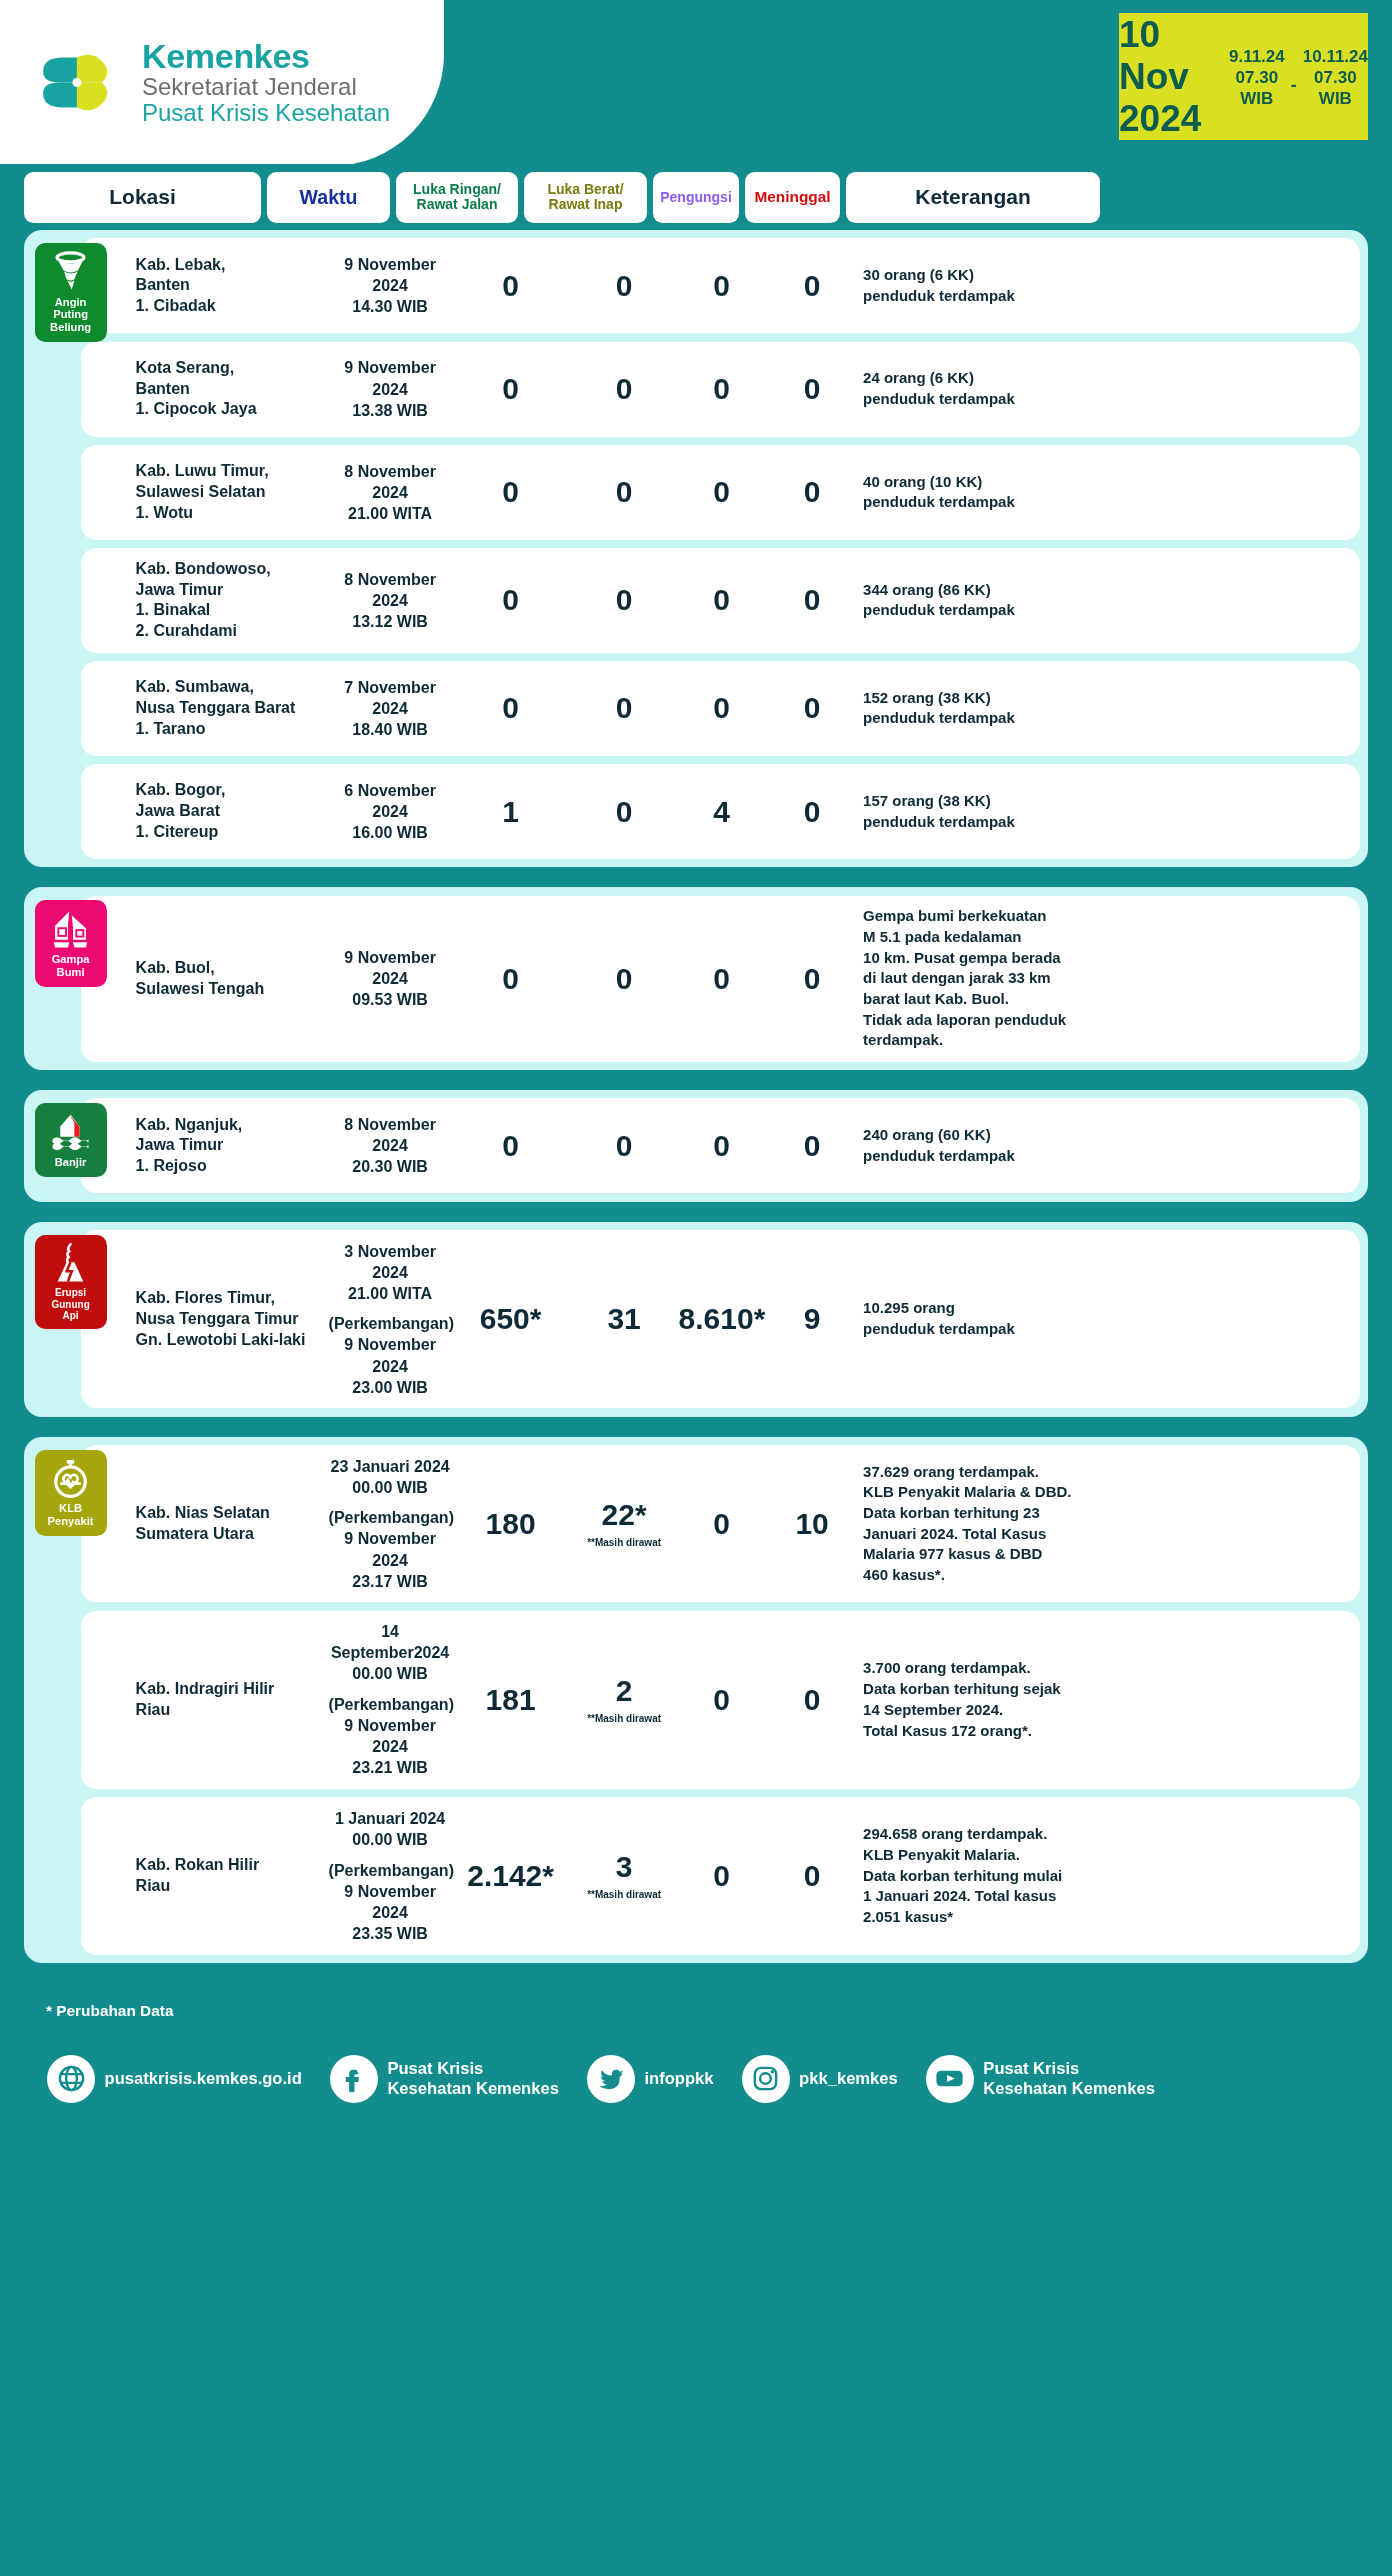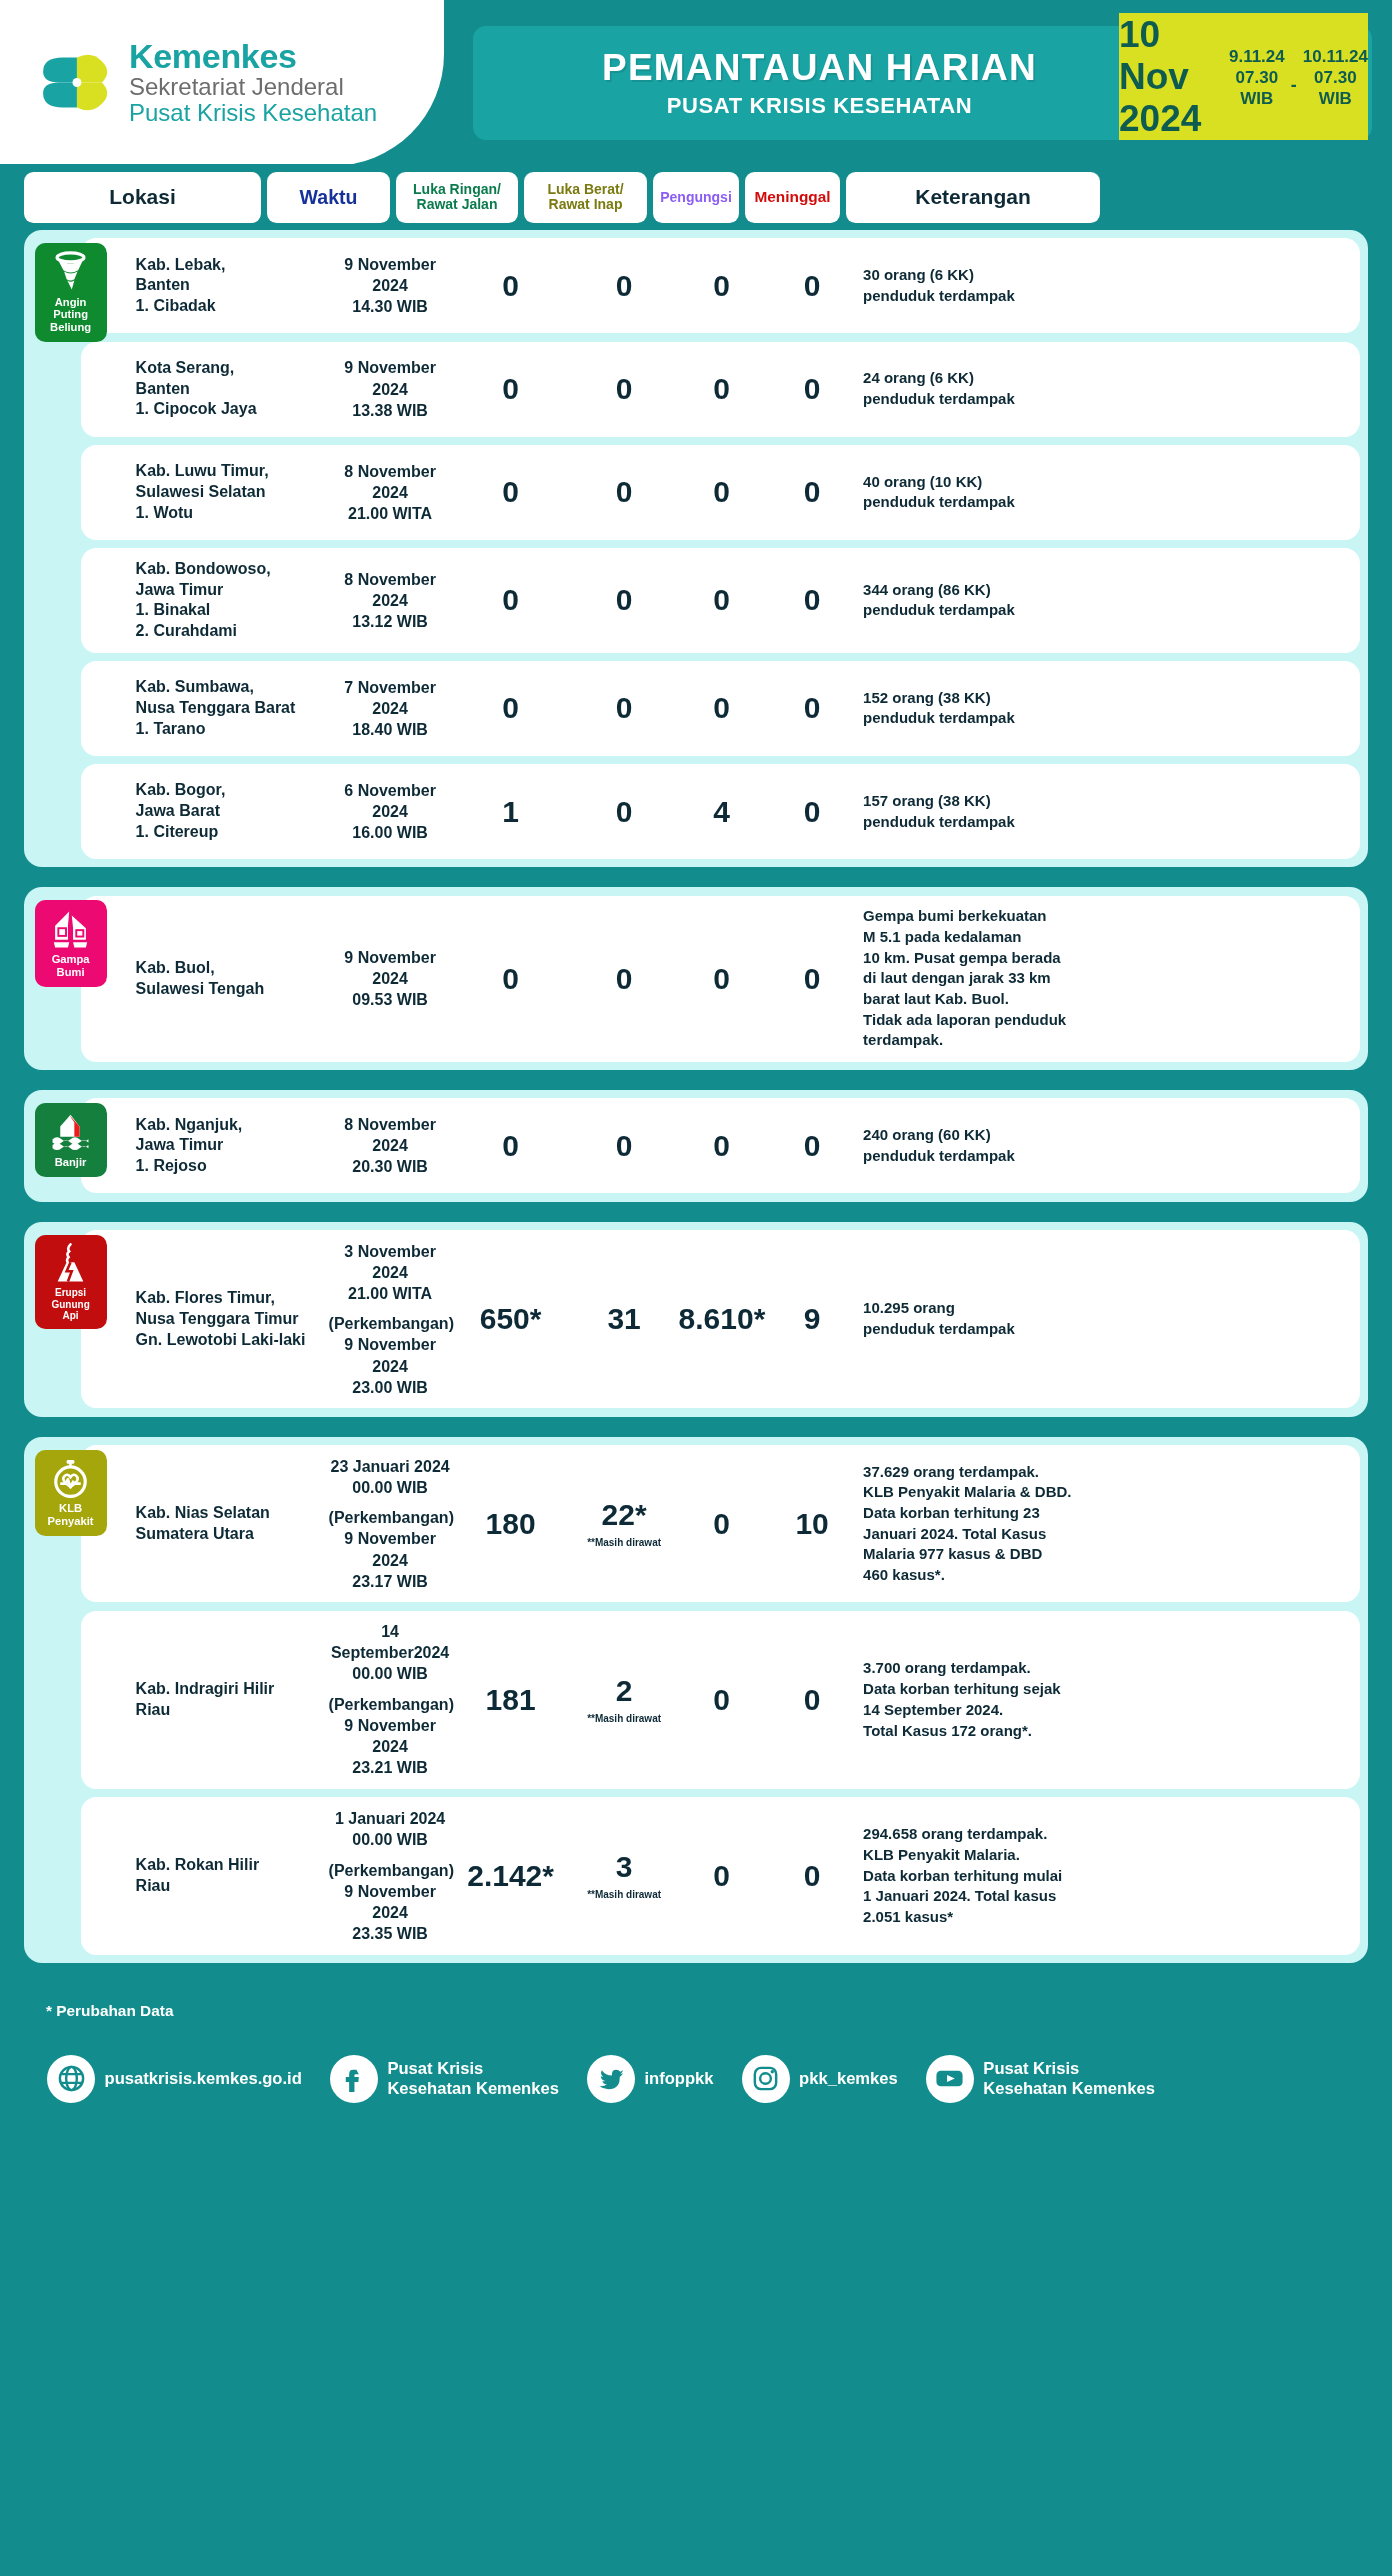--- a/index.html
+++ b/index.html
@@ -23,21 +23,21 @@
     left: -35px; top: -35px;
     width: 479px; height: 201px;
     background: #ffffff;
     border-radius: 0 0 112px 0;
     display: flex;
     align-items: center;
     padding-left: 71px;
     padding-top: 33px;
   }
   .logo-mark { width: 89px; height: 89px; flex: 0 0 89px; }
-  .logo-text { margin-left: 4px; line-height: 1.08; }
+  .logo-text { margin-left: 17px; line-height: 1.08; }
   .logo-l1 {
     font-size: 34px; font-weight: bold; color: #1aa3a3; letter-spacing: -0.3px;
   }
   .logo-l2 { font-size: 24px; color: #6d6d6d; }
   .logo-l3 { font-size: 24px; color: #1aa3a3; }
 
   .title-band {
     position: absolute;
     left: 473px; top: 26px;
     width: 899px; height: 114px;
@@ -205,26 +205,20 @@
         <circle cx="46" cy="50" r="5" fill="#ffffff"></circle>
       </svg>
     </div>
     <div class="logo-text">
       <div class="logo-l1">Kemenkes</div>
       <div class="logo-l2">Sekretariat Jenderal</div>
       <div class="logo-l3">Pusat Krisis Kesehatan</div>
     </div>
   </div>
 
-  <div class="title-band">
-    <div class="title-text">
-      <div class="title-main">PEMANTAUAN HARIAN</div>
-      <div class="title-sub">PUSAT KRISIS KESEHATAN</div>
-    </div>
-  </div>
 
   <div class="date-box">
     <div class="date-main">10 Nov 2024</div>
     <div class="date-range">
       <div class="date-col">
         <div>9.11.24</div>
         <div>07.30 WIB</div>
       </div>
       <div class="date-dash">-</div>
       <div class="date-col">

